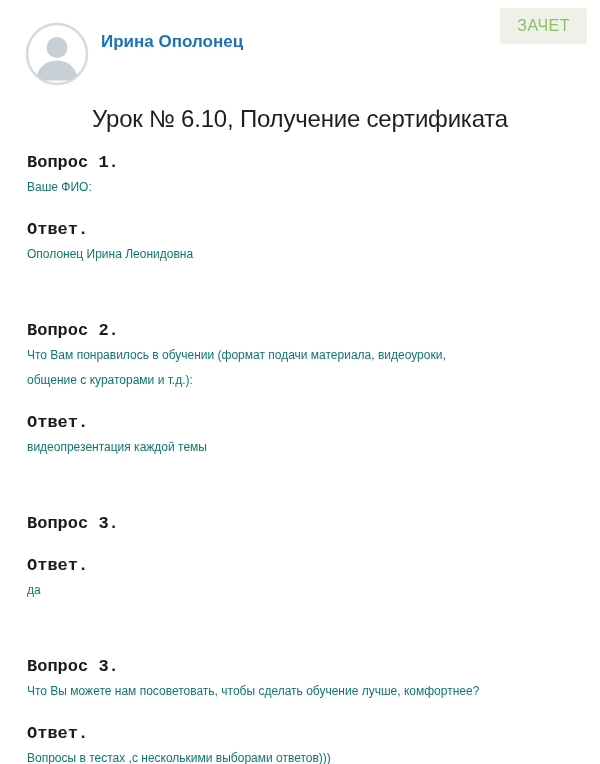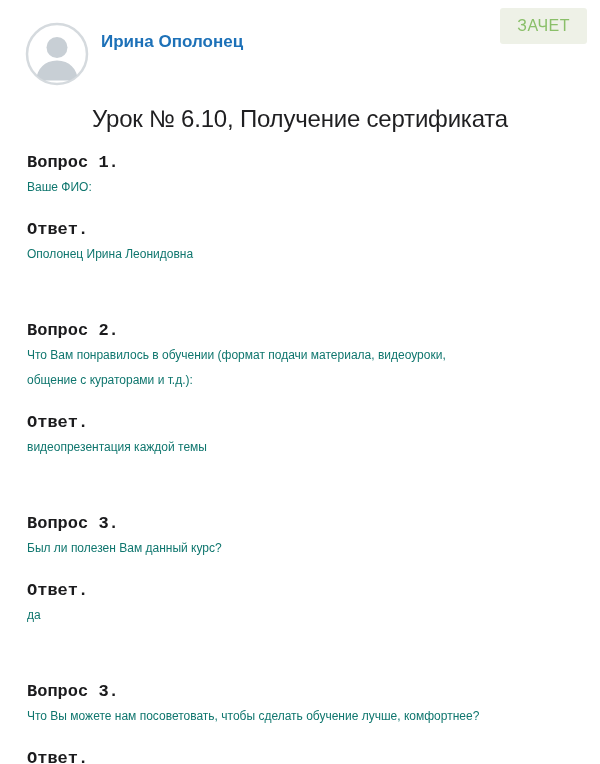--- a/index.html
+++ b/index.html
@@ -124,21 +124,20 @@
 
     <div class="qa-block">
       <div class="q-label">Вопрос 2.</div>
       <div class="q-text">Что Вам понравилось в обучении (формат подачи материала, видеоуроки, общение с кураторами и т.д.):</div>
       <div class="a-label">Ответ.</div>
       <div class="a-text">видеопрезентация каждой темы</div>
     </div>
 
     <div class="qa-block">
       <div class="q-label">Вопрос 3.</div>
-      <div class="q-text">Был ли полезен Вам данный курс?</div>
       <div class="a-label">Ответ.</div>
       <div class="a-text">да</div>
     </div>
 
     <div class="qa-block">
       <div class="q-label">Вопрос 3.</div>
       <div class="q-text">Что Вы можете нам посоветовать, чтобы сделать обучение лучше, комфортнее?</div>
       <div class="a-label">Ответ.</div>
       <div class="a-text">Вопросы в тестах ,с несколькими выборами ответов)))</div>
     </div>

